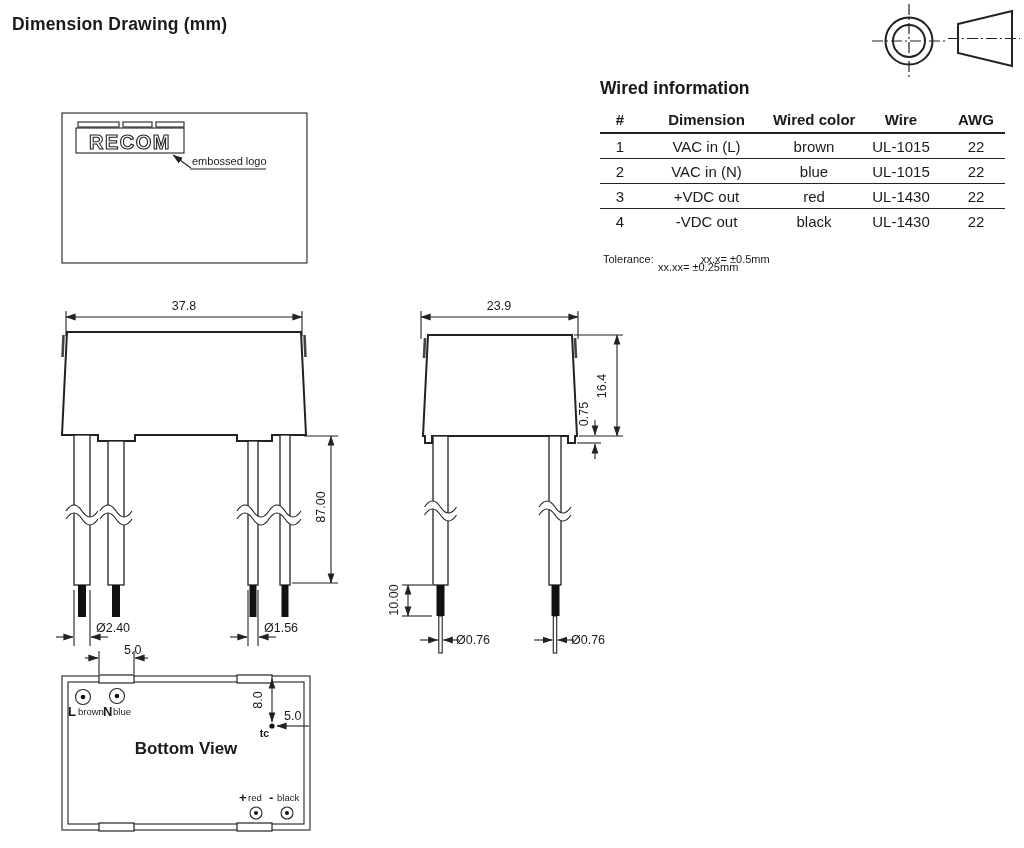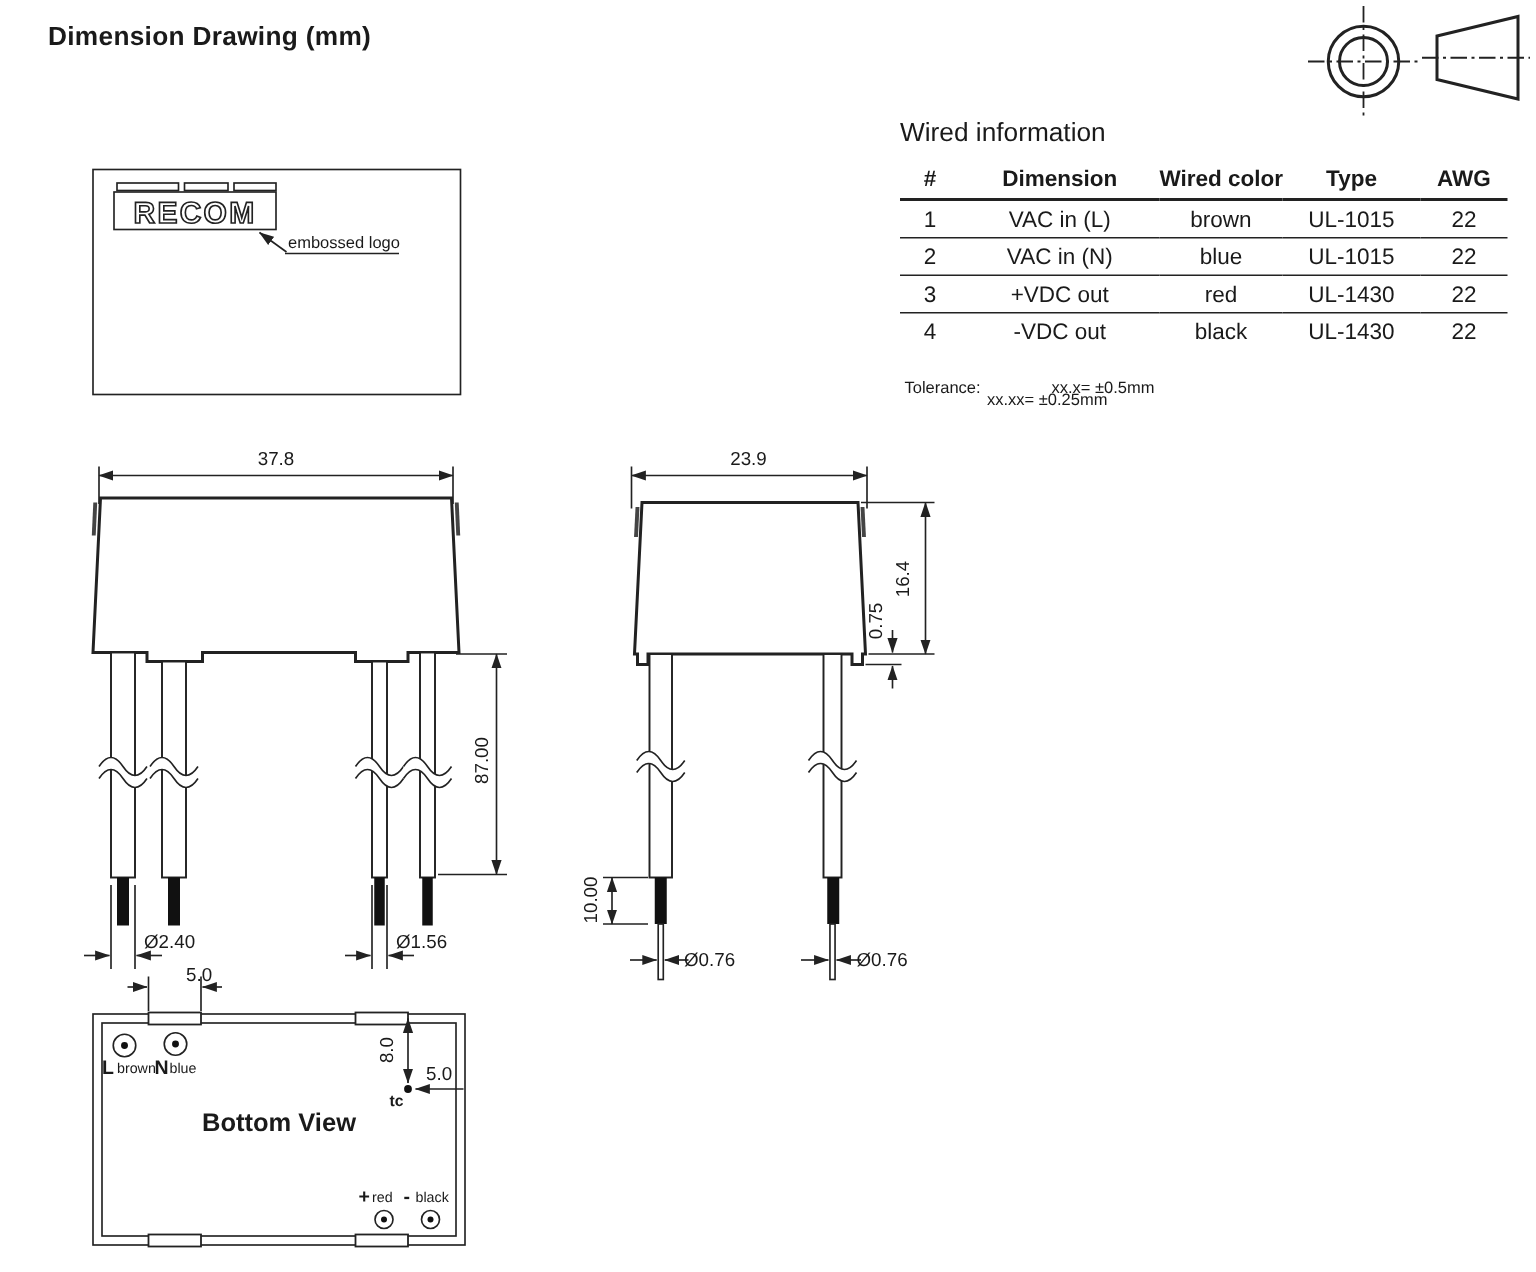--- a/index.html
+++ b/index.html
@@ -3,21 +3,21 @@
 <meta charset="utf-8">
 <style>
   html,body{margin:0;padding:0;}
   body{
     width:1024px;height:848px;position:relative;overflow:hidden;
     background:#ffffff;color:#1a1a1a;
     font-family:"Liberation Sans", sans-serif;
   }
   .abs{position:absolute;}
   .page-title{font-size:17.5px;font-weight:bold;letter-spacing:.2px;}
-  .section-title{font-size:17.5px;font-weight:normal;margin:0;}
+  .section-title{font-size:17.5px;font-weight:bold;margin:0;}
   
   .wired{left:600px;top:78px;width:410px;}
   table.wtab{border-collapse:collapse;width:405px;margin-top:8px;table-layout:fixed;}
   table.wtab th, table.wtab td{
     text-align:center;font-size:15px;padding:4px 0 3px 0;white-space:nowrap;
   }
   table.wtab th{font-weight:bold;border-bottom:2px solid #222;padding-bottom:4px;}
   table.wtab tbody tr:not(:last-child) td{border-bottom:1.5px solid #222;}
   .c0{width:40px}.c1{width:133px}.c2{width:82px}.c3{width:92px}.c4{width:58px}
   .tol{font-size:11px;}
@@ -36,31 +36,31 @@
   .lbl-pin{font-size:13px;font-weight:bold;}
   .lbl-col{font-size:9.5px;}
   .lbl-tc{font-size:10.5px;font-weight:bold;}
   .lbl-note{font-size:11px;}
   .logo-letters{font-size:20px;font-weight:bold;letter-spacing:1.5px;fill:#fff;stroke:#222;stroke-width:1.1;}
   .dash{stroke:#222;stroke-width:1.2;fill:none;stroke-dasharray:11 3 2 3;}
 </style>
 </head>
 <body>
 
-<div class="abs page-title" style="left:32px;top:14px">Dimension Drawing (mm)</div>
+<div class="abs page-title" style="left:12px;top:14px">Dimension Drawing (mm)</div>
 
 <div class="abs wired">
   <h2 class="section-title">Wired information</h2>
   <table class="wtab">
     <thead>
       <tr>
         <th class="c0">#</th>
         <th class="c1">Dimension</th>
         <th class="c2">Wired color</th>
-        <th class="c3">Type</th>
+        <th class="c3">Wire</th>
         <th class="c4">AWG</th>
       </tr>
     </thead>
     <tbody>
       <tr>
         <td>1</td>
         <td>VAC in (L)</td>
         <td>brown</td>
         <td>UL-1015</td>
         <td>22</td>

